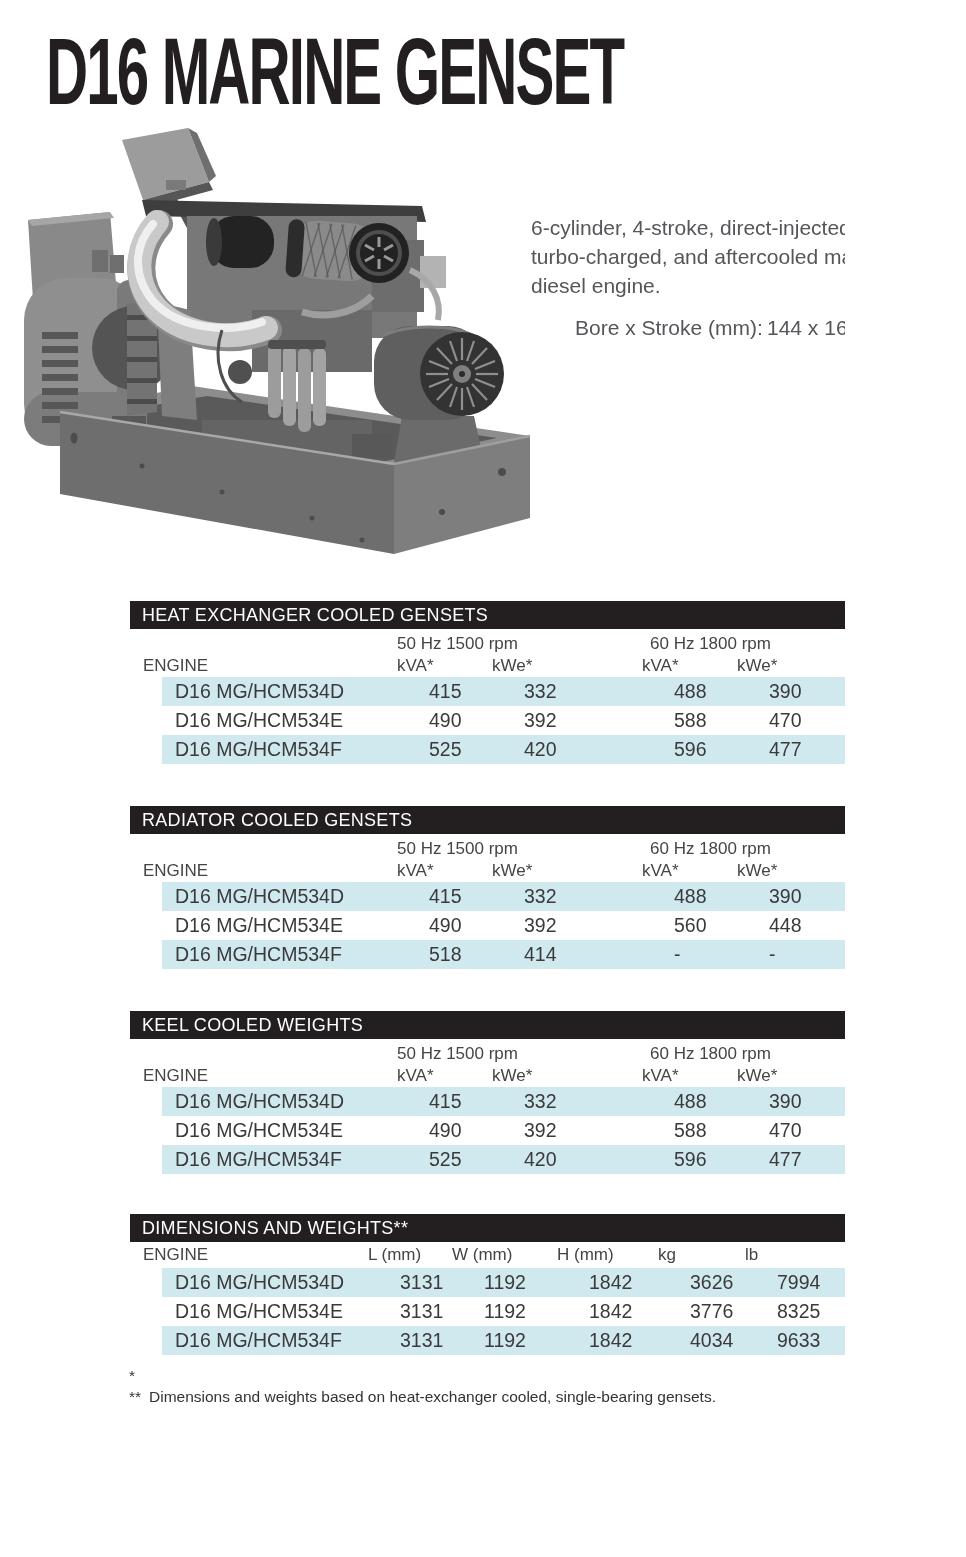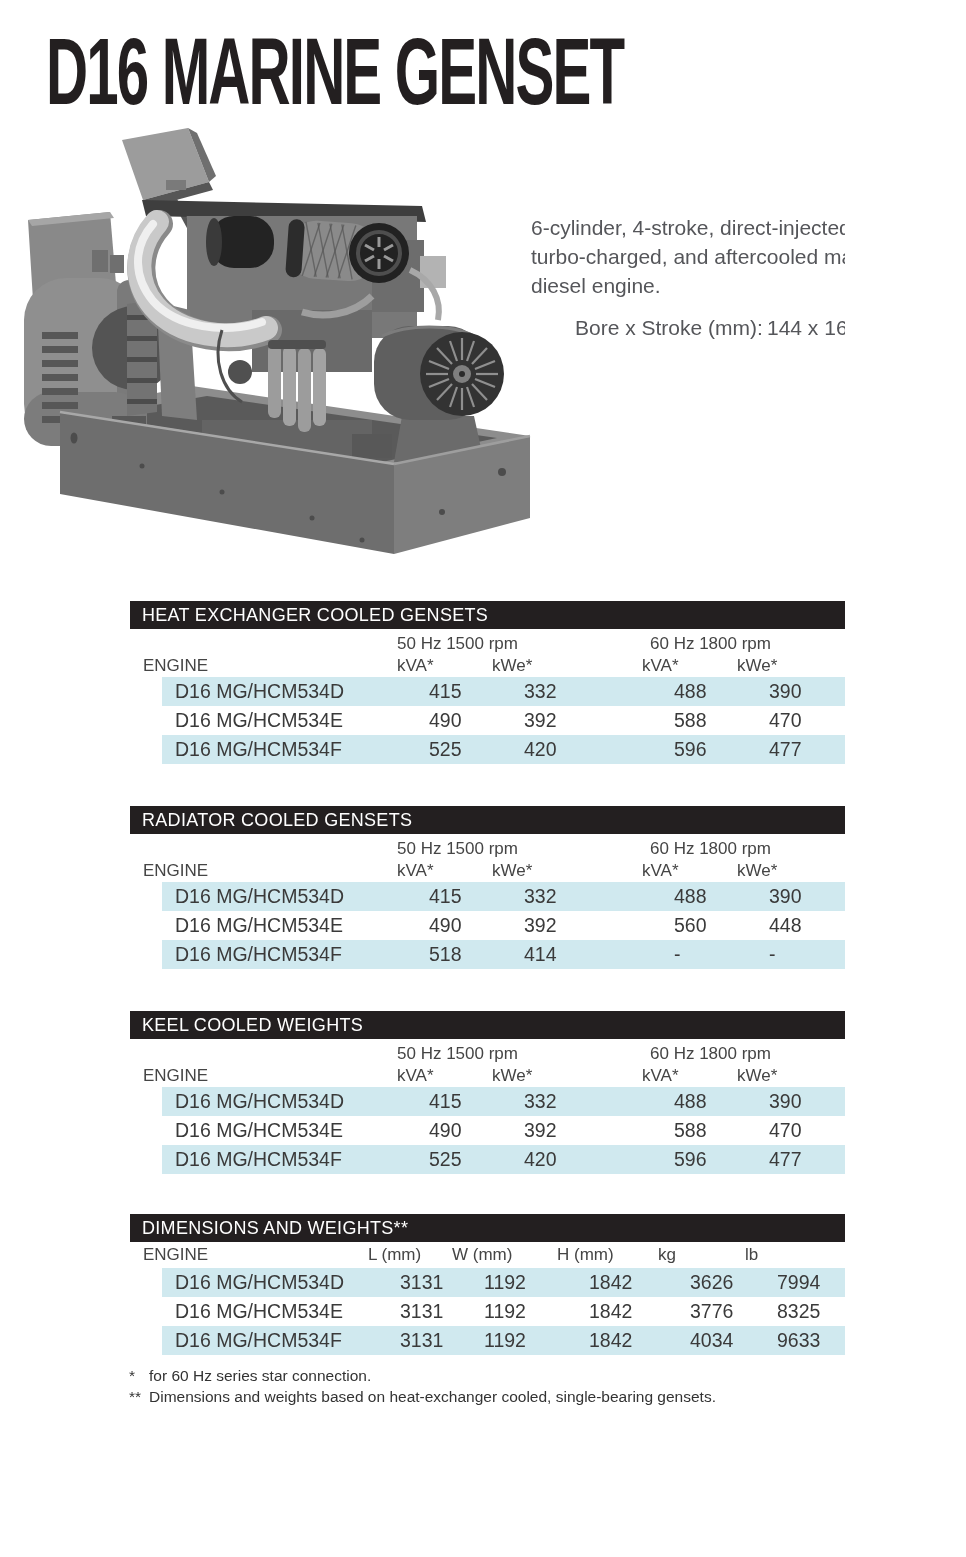--- a/index.html
+++ b/index.html
@@ -333,21 +333,20 @@
       <span>1842</span>
       <span>4034</span>
       <span>9633</span>
     </div>
   </section>
 
   <div class="footnotes">
     <div class="fn">
       <span class="fn-marker">*</span>
       <span class="fn-text">
-        <span>for 60 Hz series star connection.</span>
       </span>
     </div>
     <div class="fn">
       <span class="fn-marker">**</span>
       <span class="fn-text">
         <span>Dimensions and weights based on heat-exchanger cooled, single-bearing gensets.</span>
       </span>
     </div>
   </div>
 

